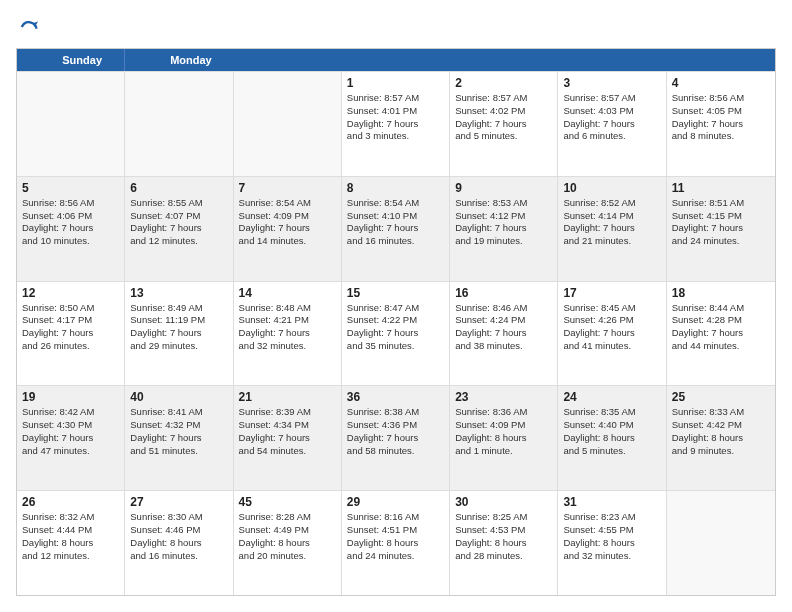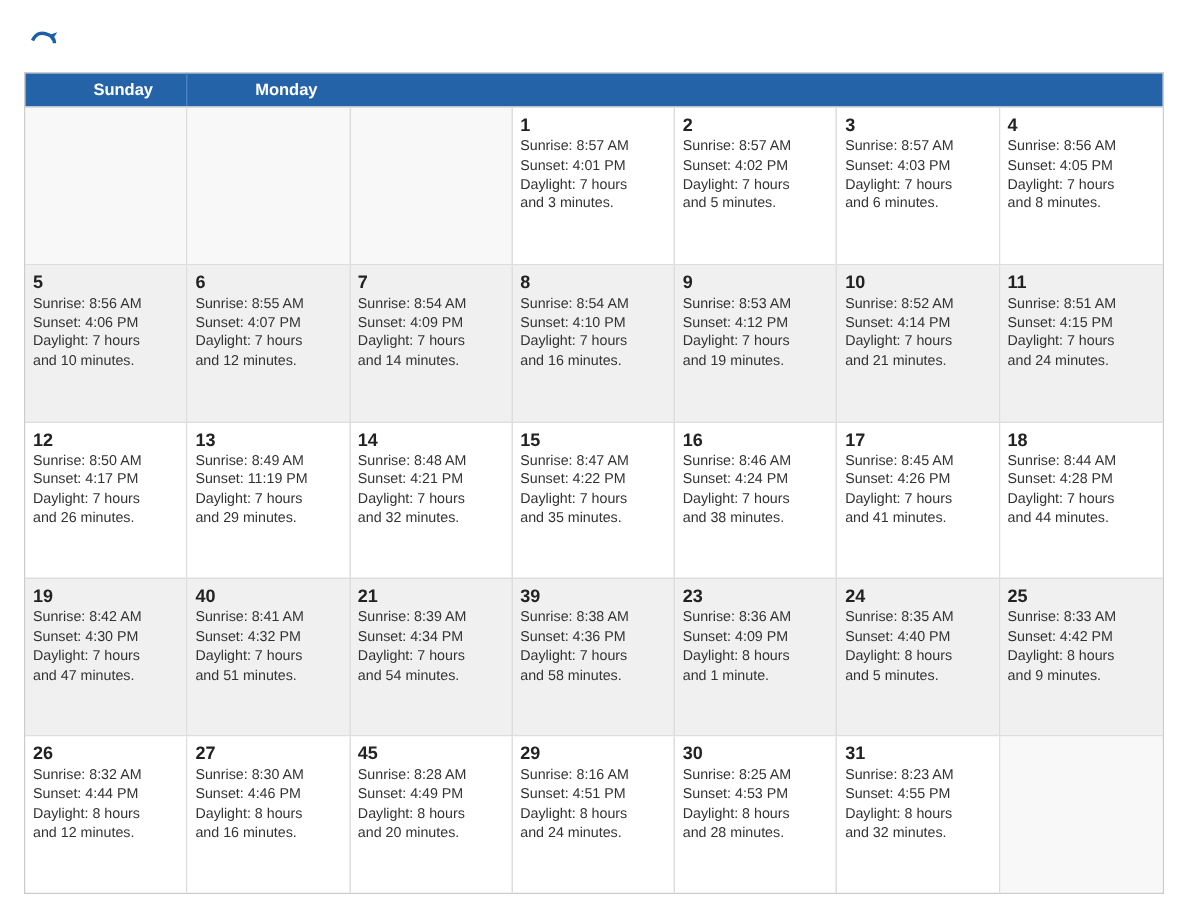--- a/index.html
+++ b/index.html
@@ -295,21 +295,21 @@
             <span class="cell-line">and 51 minutes.</span>
           </div>
           <div class="cal-cell shaded">
             <span class="day-num">21</span>
             <span class="cell-line">Sunrise: 8:39 AM</span>
             <span class="cell-line">Sunset: 4:34 PM</span>
             <span class="cell-line">Daylight: 7 hours</span>
             <span class="cell-line">and 54 minutes.</span>
           </div>
           <div class="cal-cell shaded">
-            <span class="day-num">39</span>
+            <span class="day-num">36</span>
             <span class="cell-line">Sunrise: 8:38 AM</span>
             <span class="cell-line">Sunset: 4:36 PM</span>
             <span class="cell-line">Daylight: 7 hours</span>
             <span class="cell-line">and 58 minutes.</span>
           </div>
           <div class="cal-cell shaded">
             <span class="day-num">23</span>
             <span class="cell-line">Sunrise: 8:36 AM</span>
             <span class="cell-line">Sunset: 4:09 PM</span>
             <span class="cell-line">Daylight: 8 hours</span>

